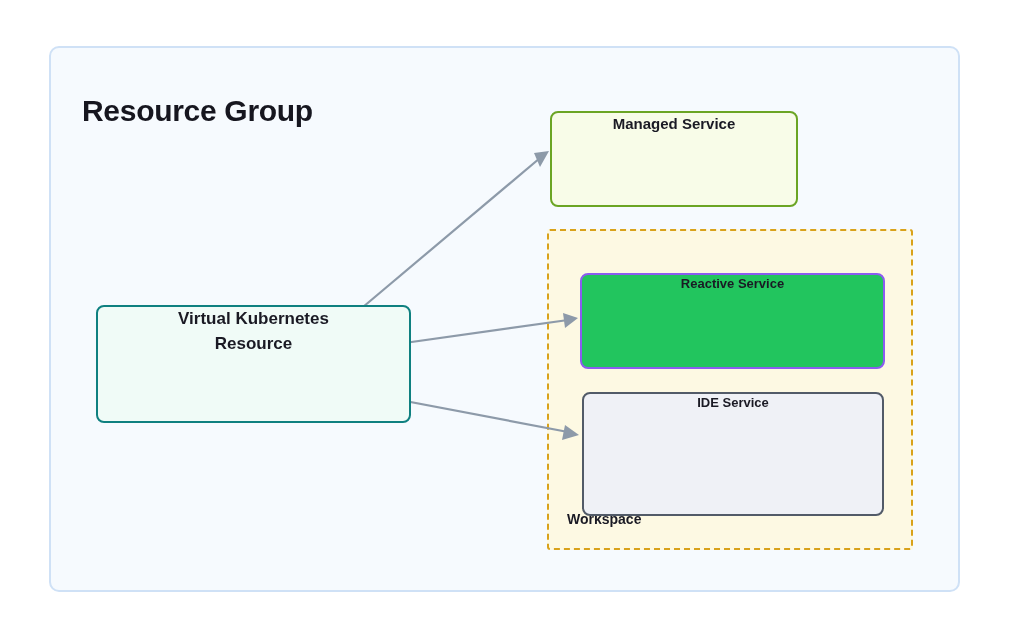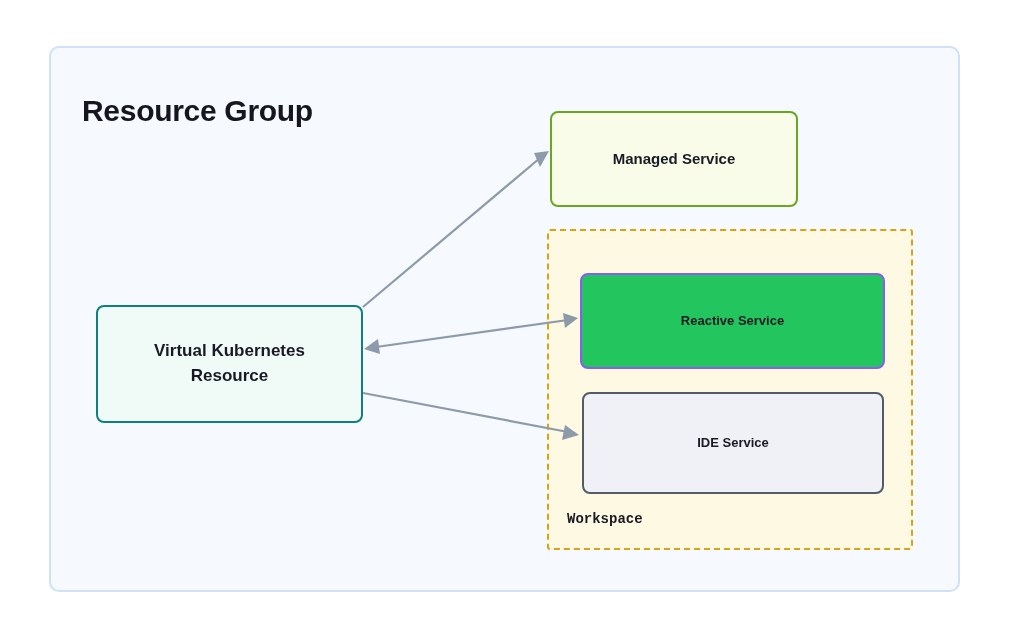--- a/index.html
+++ b/index.html
@@ -43,36 +43,36 @@
     color: #16161f;
     white-space: nowrap;
     margin-top: 13px;
   }
 
   
   .node {
     position: absolute;
     box-sizing: border-box;
     display: flex;
-    align-items: center;
+    align-items: flex-start;
     justify-content: center;
     text-align: center;
     border-radius: 8px;
   }
   .node-label {
     color: #1a1a24;
     font-weight: bold;
     line-height: 1.45;
   }
 
   
   .node-cluster {
     left: 96px;
     top: 305px;
-    width: 267px;
+    width: 315px;
     height: 118px;
     background: #f0fbf7;
     border: 2px solid #0f8080;
   }
   .node-cluster .node-label { font-size: 17px; }
 
   
   .node-managed {
     left: 550px;
     top: 111px;
@@ -96,40 +96,39 @@
     border-radius: 3px;
   }
   .workspace-label {
     position: absolute;
     left: 18px;
     bottom: 21px;
     font-size: 14px;
     font-weight: bold;
     color: #1a1a24;
     white-space: nowrap;
-    font-family: Liberation Mono, monospace;
   }
 
   
   .node-reactive {
     left: 580px;
     top: 273px;
     width: 305px;
     height: 96px;
     background: #22c55e;
     border: 2px solid #8b5cf0;
   }
   .node-reactive .node-label { font-size: 13px; }
 
   
   .node-ide {
     left: 582px;
     top: 392px;
     width: 302px;
-    height: 102px;
+    height: 124px;
     background: #eff1f6;
     border: 2px solid #525b68;
   }
   .node-ide .node-label { font-size: 13px; }
 
   
   #edges {
     position: absolute;
     left: 0;
     top: 0;

